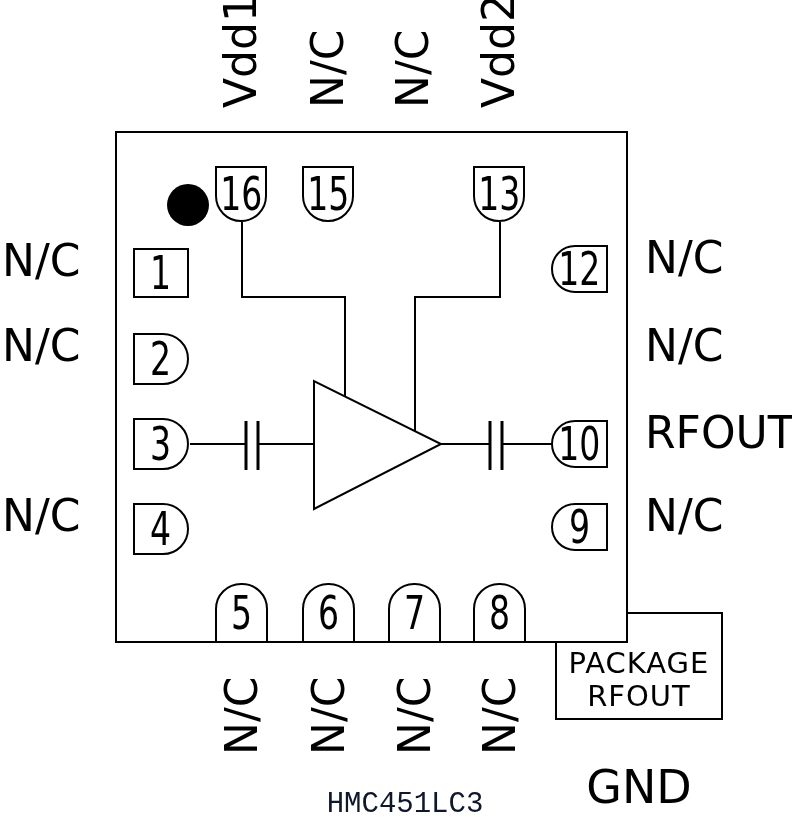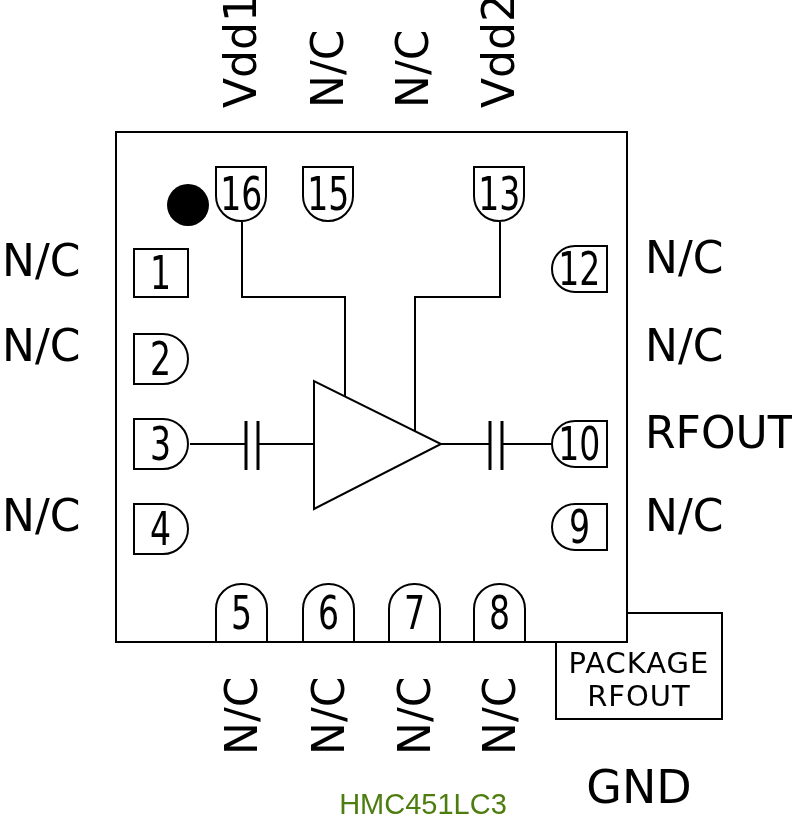--- a/index.html
+++ b/index.html
@@ -17,22 +17,22 @@
     box-sizing:border-box;border:2px solid #000;background:#fff;z-index:1;
     display:flex;flex-direction:column;justify-content:flex-end;align-items:center;
     padding-bottom:5px;
   }
   .pkgbox .line{font-size:29px;line-height:33px;letter-spacing:1px;}
   .gnd{
     position:absolute;left:555px;top:764px;width:168px;text-align:center;
     font-size:46px;line-height:46px;z-index:1;
   }
   .title{
-    position:absolute;left:123px;top:788px;width:600px;text-align:center;
-    font-family:Liberation Sans, sans-serif;font-size:29px;color:#4d7c0f;z-index:5;
+    position:absolute;left:105px;top:788px;width:600px;text-align:center;
+    font-family:Liberation Mono, monospace;font-size:29px;color:#0f172a;z-index:5;
   }
   .pin{
     position:absolute;box-sizing:border-box;border:2px solid #000;background:#fff;
     display:flex;align-items:center;justify-content:center;z-index:4;
     font-size:46px;
   }
   .pin .num{display:block;transform:scaleX(0.72);line-height:1;}
   .pin.top{width:52px;height:56px;border-radius:0 0 26px 26px;}
   .pin.bottom{width:53px;height:60px;border-radius:26px 26px 0 0;}
   .pin.leftsq{width:56px;height:50px;border-radius:0;}

